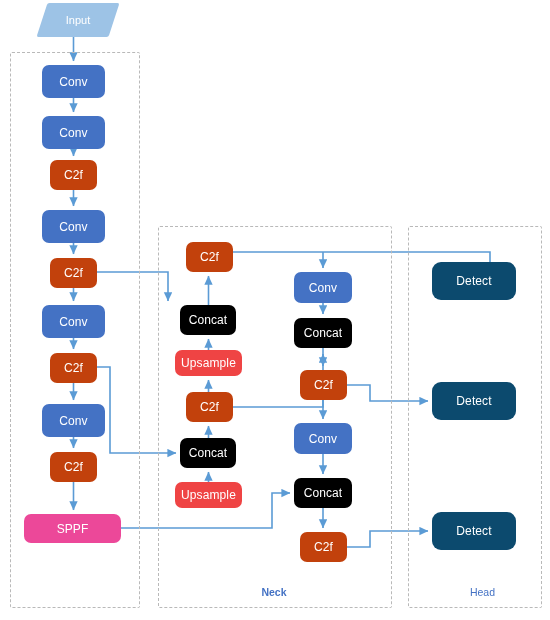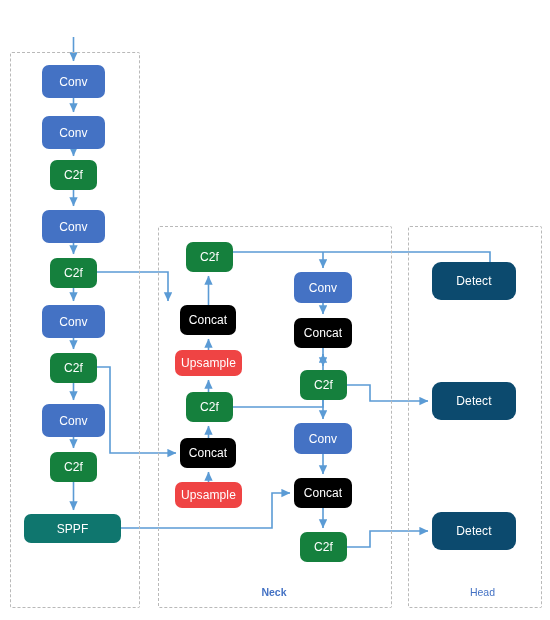--- a/index.html
+++ b/index.html
@@ -5,22 +5,22 @@
   html,body{margin:0;padding:0;background:#ffffff;}
   body{width:550px;height:620px;font-family:"Liberation Sans",sans-serif;}
   #canvas{position:relative;width:550px;height:620px;overflow:hidden;background:#fff;}
   svg#wires{position:absolute;left:0;top:0;width:550px;height:620px;}
   .group-box{position:absolute;border:1.5px dashed #b9b9b9;border-radius:2px;background:transparent;}
   .group-label{position:absolute;color:#4472c4;font-size:10.5px;text-align:center;font-family:"Liberation Sans",sans-serif;}
   .node{position:absolute;display:flex;align-items:center;justify-content:center;
         color:#ffffff;font-size:12px;border-radius:7px;box-sizing:border-box;
         font-family:"Liberation Sans",sans-serif;letter-spacing:.1px;}
   .n-conv{background:#4472c4;}
-  .n-c2f{background:#15803d;align-items:center;}
-  .n-sppf{background:#0f766e;}
+  .n-c2f{background:#c2410c;align-items:center;}
+  .n-sppf{background:#ec4899;}
   .n-concat{background:#000000;}
   .n-upsample{background:#ef4444;}
   .n-detect{background:#0c4a6e;border-radius:9px;}
   .input-shape{position:absolute;display:flex;align-items:center;justify-content:center;}
   .input-shape .para{position:absolute;left:0;top:0;width:100%;height:100%;
         background:#9dc3e6;transform:skewX(-18deg);border-radius:2px;}
   .input-shape span{position:relative;color:#fff;font-size:11px;z-index:2;}
 </style>
 </head>
 <body>
@@ -65,20 +65,24 @@
       </g>
   </svg>
 
   <div class="group-box" id="g-backbone" style="left: 10px; top: 52px; width: 128px; height: 554px;"></div>
   <div class="group-box" id="g-neck" style="left: 158px; top: 226px; width: 232px; height: 380px;"></div>
   <div class="group-box" id="g-head" style="left: 408px; top: 226px; width: 132px; height: 380px;"></div>
 
   <div class="group-label" id="gl-neck" style="left: 158px; width: 232px; top: 586px; font-weight: bold;">Neck</div>
   <div class="group-label" id="gl-head" style="left: 408px; width: 149px; top: 586px;">Head</div>
 
+  <div class="input-shape" id="node-input" style="left: 42px; top: 3px; width: 72px; height: 34px;">
+    <div class="para" style="background: rgb(157, 195, 230);"></div>
+    <span>Input</span>
+  </div>
 
   <div id="node-layer">
       <div class="node n-conv" style="left: 42px; top: 65px; width: 63px; height: 33px;">
         <span>Conv</span>
       </div>
       <div class="node n-conv" style="left: 42px; top: 116px; width: 63px; height: 33px;">
         <span>Conv</span>
       </div>
       <div class="node n-c2f" style="left: 50px; top: 160px; width: 47px; height: 30px;">
         <span>C2f</span>

